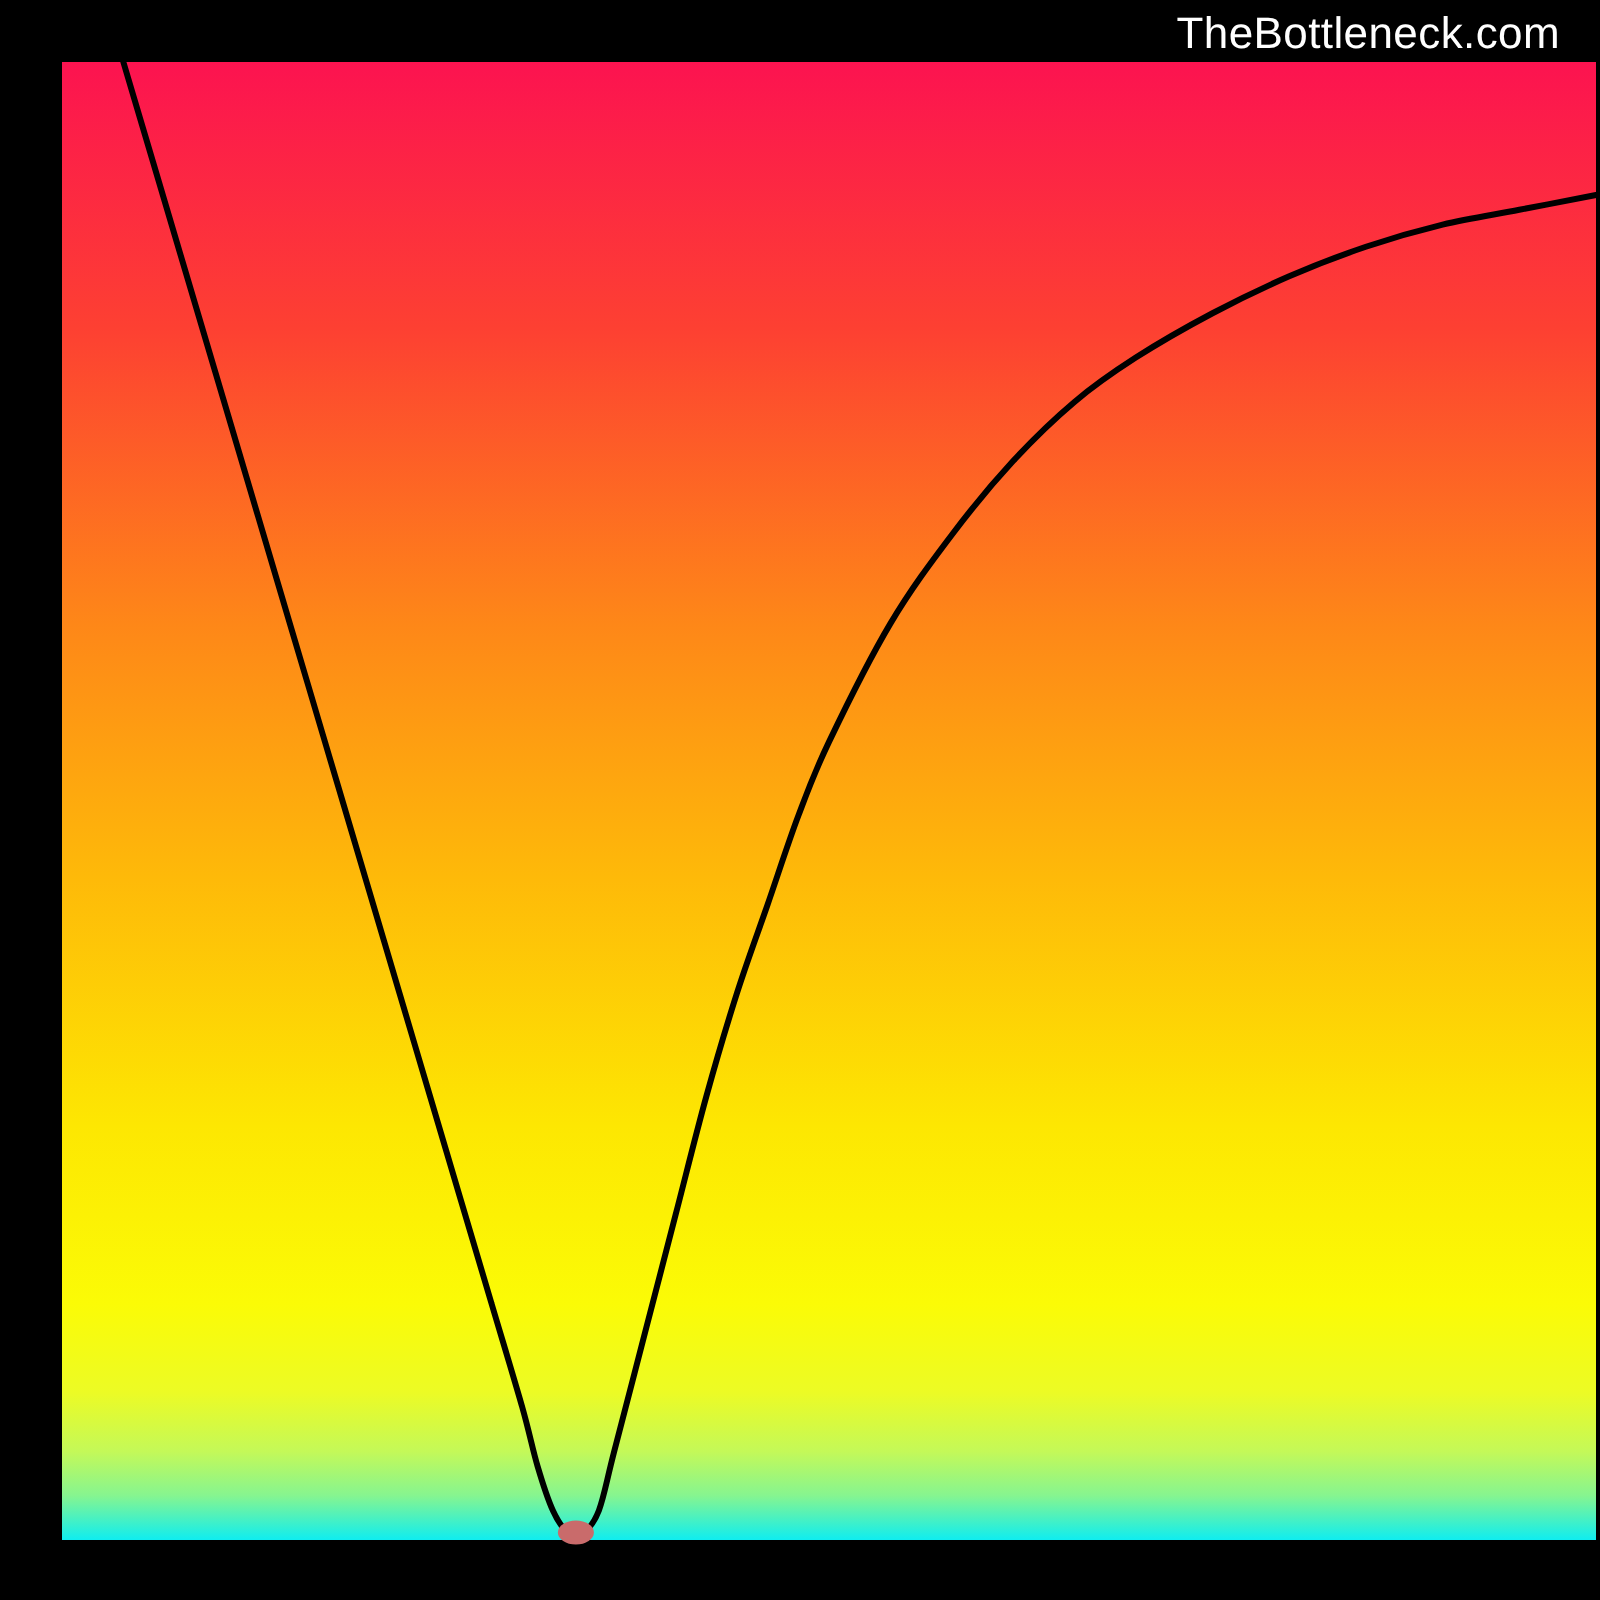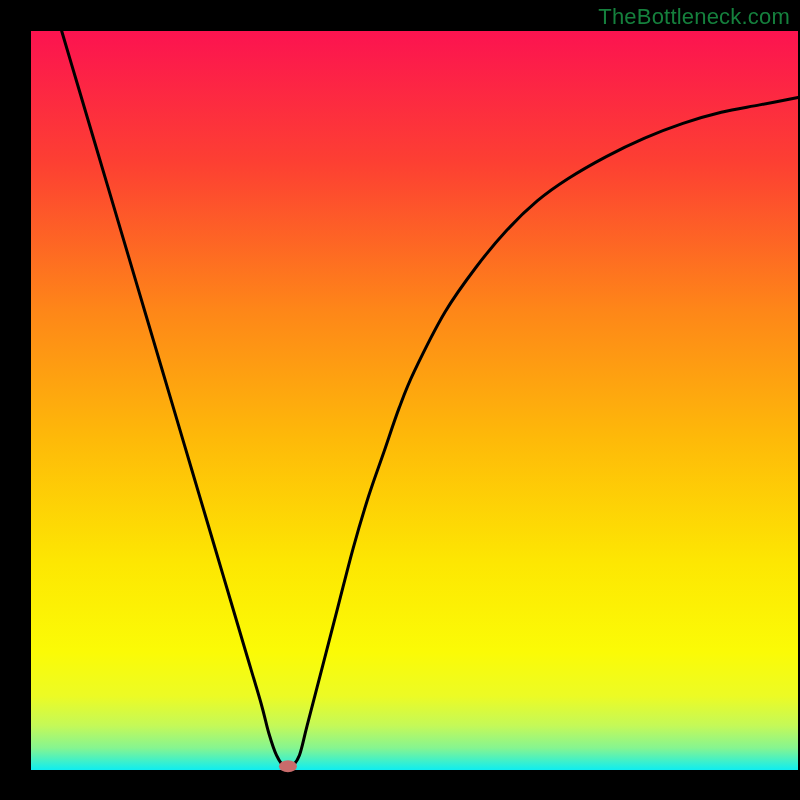--- a/index.html
+++ b/index.html
@@ -13,22 +13,22 @@
   }
   .frame {
     position: relative;
     width: 800px;
     height: 800px;
     background: #000;
   }
   .watermark {
     position: absolute;
     top: 4px;
-    right: 10px;
-    color: #15803d;
+    right: 20px;
+    color: #ffffff;
     font-size: 22px;
     font-weight: 500;
     letter-spacing: 0.2px;
     z-index: 3;
   }
   svg.plot {
     position: absolute;
     left: 0;
     top: 0;
     width: 800px;

